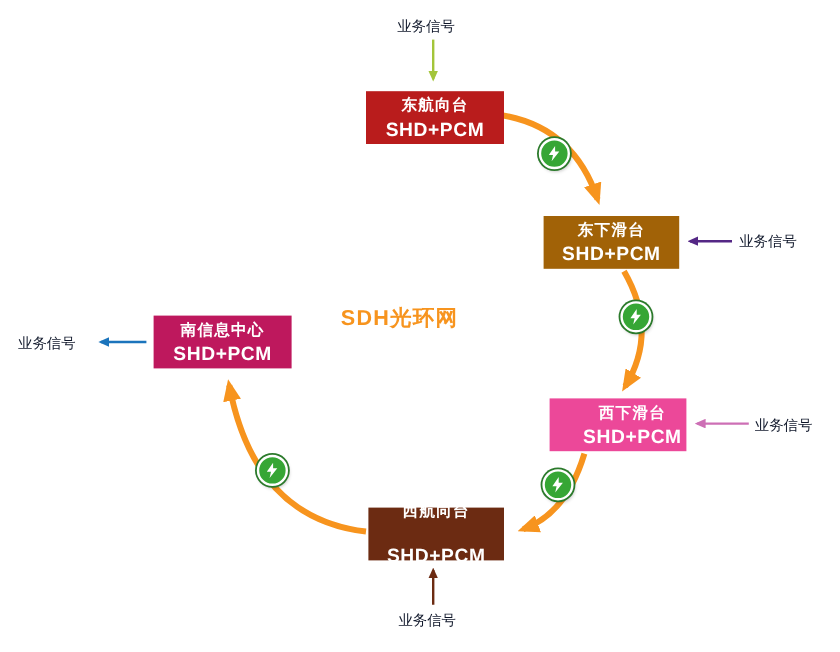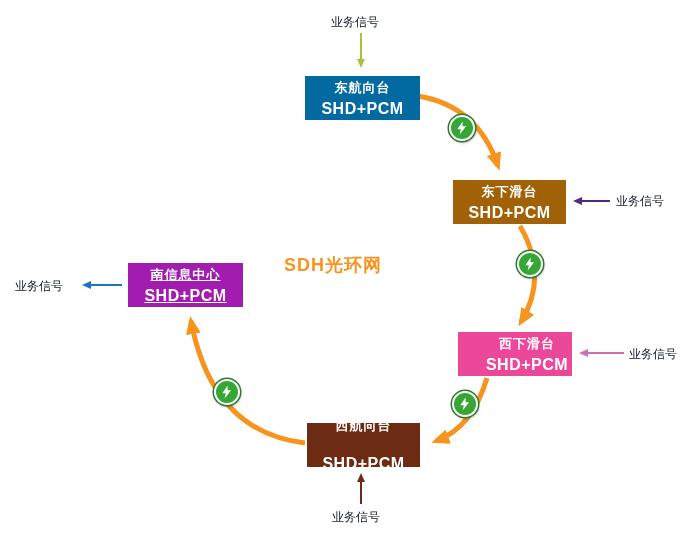--- a/index.html
+++ b/index.html
@@ -73,37 +73,37 @@
     <path d="M487,378 Q472,428 436,441" fill="none" stroke-width="5" marker-end="url(#arrow-ring)" stroke="#f7941e"></path>
     <path d="M305,443 Q212,432 191,321" fill="none" stroke-width="5" marker-end="url(#arrow-ring)" stroke="#f7941e"></path>
 
     <line x1="361" y1="33" x2="361" y2="66" stroke-width="2" marker-end="url(#arrow-s0)" stroke="#a3c53a"></line>
     <line x1="610" y1="201" x2="575" y2="201" stroke-width="2" marker-end="url(#arrow-s1)" stroke="#542785"></line>
     <line x1="624" y1="353" x2="581" y2="353" stroke-width="2" marker-end="url(#arrow-s2)" stroke="#cd6fb5"></line>
     <line x1="361" y1="504" x2="361" y2="475" stroke-width="2" marker-end="url(#arrow-s3)" stroke="#6c2b12"></line>
     <line x1="122" y1="285" x2="84" y2="285" stroke-width="2" marker-end="url(#arrow-s4)" stroke="#1b74bc"></line>
   </svg>
 
-  <div class="node node-0" style="background: #0369a1;">
+  <div class="node node-0" style="background: #b91c1c;">
     <span class="name">东航向台</span>
     <span class="sub">SHD+PCM</span>
   </div>
   <div class="node node-1" style="background: #a16207;">
     <span class="name">东下滑台</span>
     <span class="sub">SHD+PCM</span>
   </div>
   <div class="node node-2" style="background: #ec4899; padding-left: 24px;">
     <span class="name">西下滑台</span>
     <span class="sub">SHD+PCM</span>
   </div>
   <div class="node node-3" style="background: rgb(108, 43, 18); gap: 20px;">
     <span class="name">西航向台</span>
     <span class="sub">SHD+PCM</span>
   </div>
-  <div class="node node-4" style="background: #a21caf; text-decoration: underline;">
+  <div class="node node-4" style="background: #be185d;">
     <span class="name">南信息中心</span>
     <span class="sub">SHD+PCM</span>
   </div>
 
   <div class="relay relay-0" style="background: rgb(54, 166, 53);">
     <svg width="14" height="14" viewBox="0 0 24 24">
       <polygon points="13,1 4,14 10,14 8,23 19,9 13,9" fill="#ffffff"></polygon>
     </svg>
   </div>
   <div class="relay relay-1" style="background: rgb(54, 166, 53);">

